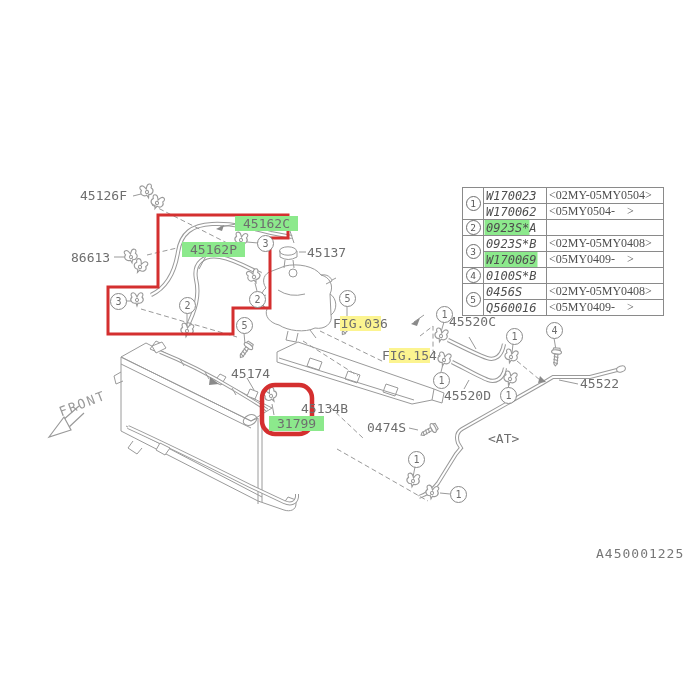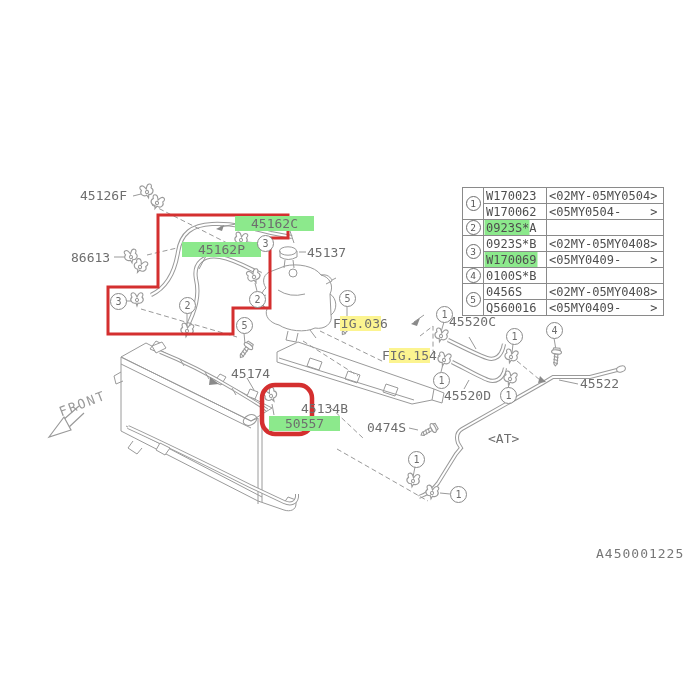--- a/index.html
+++ b/index.html
@@ -1,32 +1,32 @@
 <!DOCTYPE html>
 <html><head>
 <meta charset="utf-8">
 <style>
   html,body{margin:0;padding:0;background:#fff;}
   .stage{position:relative;width:700px;height:700px;background:#fff;overflow:hidden;
          font-family:"DejaVu Sans Mono","Liberation Mono",monospace;}
   .stage svg{position:absolute;left:0;top:0;}
   .layer{position:absolute;left:0;top:0;width:700px;height:700px;}
   .lbl{position:absolute;font-size:13px;color:#6e6e6e;white-space:pre;line-height:15px;}
-  .hl-green{background:#8ce98c;padding:0 16px;}
+  .hl-green{background:#8ce98c;padding:0 8px;}
   .fig{background:linear-gradient(90deg,transparent 13%,#fcf490 13%,#fcf490 88%,transparent 88%);margin-top:45px;}
   .callout{position:absolute;width:15px;height:15px;border:1px solid #8a8a8a;border-radius:50%;
            color:#6e6e6e;font-size:10px;line-height:15px;text-align:center;background:#fff;}
   .front{transform:rotate(-21deg);color:#9a9a9a;letter-spacing:2px;font-size:13px;}
   .docnum{letter-spacing:1px;color:#777;margin-top:37px;}
   table.ptable{position:absolute;left:462px;top:187px;border-collapse:collapse;background:#fff;}
   .ptable td{border:1px solid #8a8a8a;font-size:12px;color:#4e4e4e;height:15px;
              padding:0 2px;white-space:pre;vertical-align:middle;}
   .ptable td.ref{width:20px;text-align:center;padding:0;}
-  .ptable td.part{width:58px;}
-  .ptable td.range{width:112px;}
+  .ptable td.part{width:58px;font-style:italic;}
+  .ptable td.range{width:112px;font-family:Liberation Serif, serif;}
   .tcirc{display:inline-block;width:13px;height:13px;border:1px solid #6e6e6e;border-radius:50%;
          font-size:9.5px;line-height:13px;text-align:center;color:#555;}
   .g72{background:linear-gradient(90deg,#8ce98c 72%,transparent 72%);}
   .g86{background:linear-gradient(90deg,#8ce98c 86%,transparent 86%);}
 </style>
 </head>
 <body>
 
 <div class="stage">
 
@@ -198,21 +198,21 @@
 
   <div class="lbl" style="left:80px;top:188px">45126F</div>
   <div class="lbl" style="left:71px;top:250px">86613</div>
   <div class="lbl hl-green" style="left:235px;top:216px">45162C</div>
   <div class="lbl hl-green" style="left:182px;top:242px">45162P</div>
   <div class="lbl" style="left:307px;top:245px">45137</div>
   <div class="lbl fig" style="left:333px;top:271px">FIG.036</div>
   <div class="lbl fig" style="left:382px;top:303px">FIG.154</div>
   <div class="lbl" style="left:231px;top:366px">45174</div>
   <div class="lbl" style="left:301px;top:401px">45134B</div>
-  <div class="lbl hl-green" style="left:269px;top:416px">50557</div>
+  <div class="lbl hl-green" style="left:269px;top:416px">31799</div>
   <div class="lbl" style="left:367px;top:420px">0474S</div>
   <div class="lbl" style="left:449px;top:314px">45520C</div>
   <div class="lbl" style="left:444px;top:388px">45520D</div>
   <div class="lbl" style="left:580px;top:376px">45522</div>
   <div class="lbl" style="left:488px;top:431px">&lt;AT&gt;</div>
   <div class="lbl docnum" style="left:596px;top:509px">A450001225</div>
   <div class="lbl front" style="left:58px;top:396px">FRONT</div>
 
   <div class="callout" style="left:257px;top:235px">3</div>
   <div class="callout" style="left:110px;top:293px">3</div>

